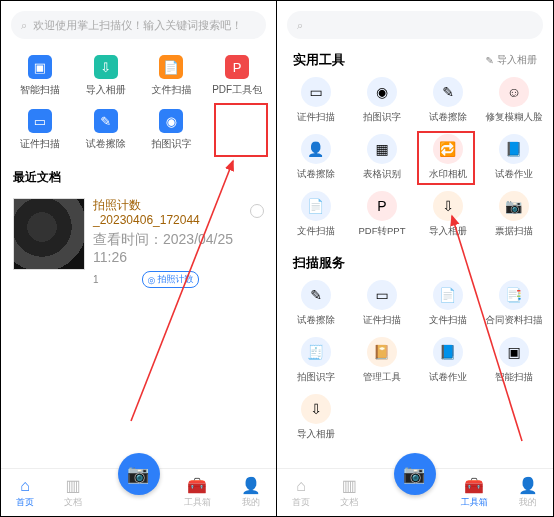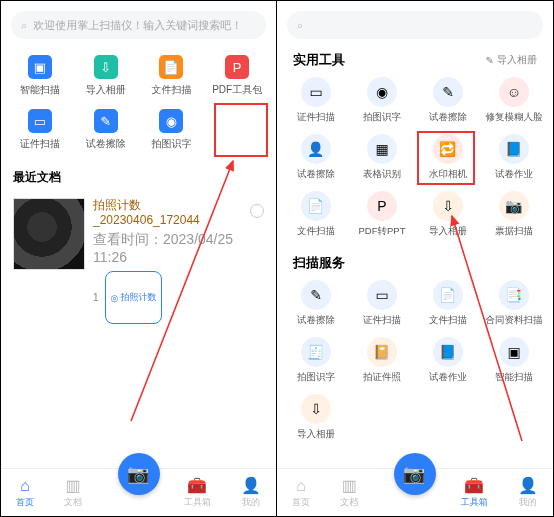--- a/index.html
+++ b/index.html
@@ -29,21 +29,21 @@
   
   .section-title { font-size: 12px; font-weight: 700; margin: 4px 12px 6px; }
   
   .doc-row { display: flex; align-items: flex-start; padding: 6px 12px; gap: 8px; }
   .thumb { width: 72px; height: 72px; background: radial-gradient(circle at 40% 40%, #333 0 25%, #222 25% 50%, #444 50% 75%, #111 75% 100%); border: 1px solid #ddd; flex-shrink: 0; }
   .doc-info { flex: 1; min-width: 0; }
   .doc-name { font-size: 12px; font-weight: 400; color: #a16207; line-height: 1.25; }
   .doc-meta { font-size: 14px; color: #999; margin-top: 3px; }
   .doc-extra { display: flex; align-items: center; gap: 6px; margin-top: 6px; font-size: 10px; }
   .badge-num { color: #888; }
-  .badge-tag { border: 1px solid #2d7ff9; color: #2d7ff9; border-radius: 8px; padding: 19px 5px; font-size: 9px; display: inline-flex; align-items:center; gap:2px;}
+  .badge-tag { border: 1px solid #2d7ff9; color: #2d7ff9; border-radius: 8px; padding: 1px 5px; font-size: 9px; display: inline-flex; align-items:center; gap:2px;margin-left:37px;}
   .badge-tag::before{content:"◎"; font-size:9px;}
   .circle-check { width: 14px; height: 14px; border: 1px solid #ccc; border-radius: 50%; margin-top: 6px; }
   
   .toolbox-scroll { flex: 1; overflow: hidden; padding: 0 6px; }
   .sect-head { display: flex; justify-content: space-between; align-items: center; padding: 6px 10px 4px; font-size: 13px; font-weight: 700; }
   .manage { font-size: 10px; color: #888; font-weight: 400; display: flex; align-items:center; gap:3px; }
   
   .grid4 { display: grid; grid-template-columns: repeat(4,1fr); gap: 10px 0; padding: 4px 0 10px; }
   .cell { display: flex; flex-direction: column; align-items: center; gap: 4px; }
   .round { width: 30px; height: 30px; border-radius: 50%; background: #eaf2ff; display: flex; align-items: center; justify-content: center; font-size: 14px; }
@@ -246,21 +246,21 @@
           <div class="cell">
             <div class="round ">📑</div>
             <div class="cell-label">合同资料扫描</div>
           </div>
           <div class="cell">
             <div class="round ">🧾</div>
             <div class="cell-label">拍图识字</div>
           </div>
           <div class="cell">
             <div class="round orange-bg">📔</div>
-            <div class="cell-label">拍证件照</div>
+            <div class="cell-label">管理工具</div>
           </div>
           <div class="cell">
             <div class="round ">📘</div>
             <div class="cell-label">试卷作业</div>
           </div>
           <div class="cell">
             <div class="round ">▣</div>
             <div class="cell-label">智能扫描</div>
           </div>
           <div class="cell">

